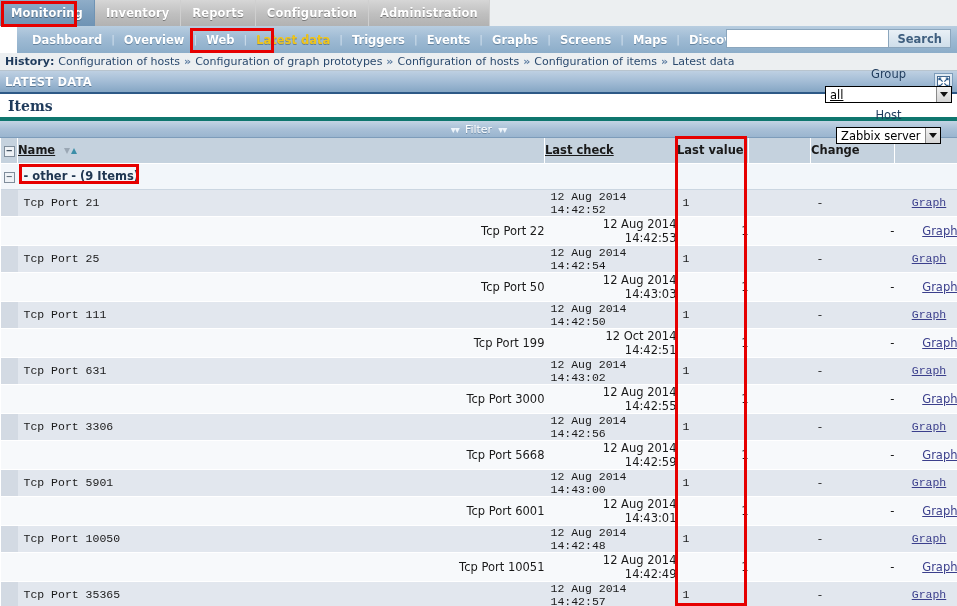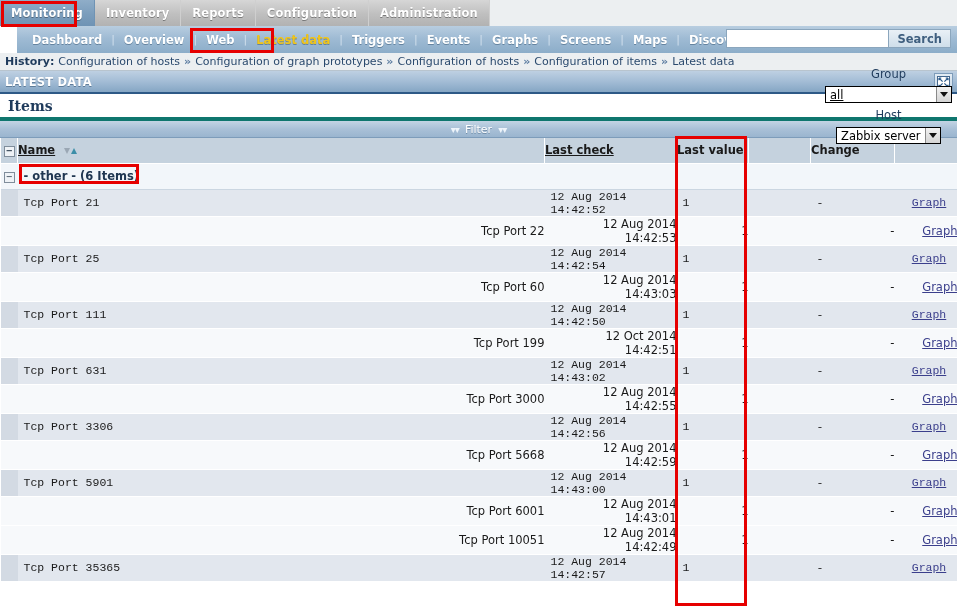--- a/index.html
+++ b/index.html
@@ -394,21 +394,21 @@
         </th>
         <th>Last value</th>
         <th></th>
         <th>Change</th>
         <th></th>
       </tr>
     </thead>
     <tbody id="table-body">
         <tr class="grp">
           <td class="gut"><span class="plusbox">−</span></td>
-          <td><span class="grplabel">- other - (6 Items)</span></td>
+          <td><span class="grplabel">- other - (9 Items)</span></td>
           <td></td>
           <td></td>
           <td></td>
           <td></td>
           <td></td>
         </tr>
         <tr class="row odd">
           <td class="gut"></td>
           <td>Tcp Port 21</td>
           <td>12 Aug 2014 14:42:52</td>
@@ -430,21 +430,21 @@
           <td class="gut"></td>
           <td>Tcp Port 25</td>
           <td>12 Aug 2014 14:42:54</td>
           <td>1</td>
           <td></td>
           <td>-</td>
           <td class="actioncell"><a class="graphlink">Graph</a></td>
         </tr>
         <tr class="row even">
           <td class="gut"></td>
-          <td>Tcp Port 60</td>
+          <td>Tcp Port 50</td>
           <td>12 Aug 2014 14:43:03</td>
           <td>1</td>
           <td></td>
           <td>-</td>
           <td class="actioncell"><a class="graphlink">Graph</a></td>
         </tr>
         <tr class="row odd">
           <td class="gut"></td>
           <td>Tcp Port 111</td>
           <td>12 Aug 2014 14:42:50</td>
@@ -504,20 +504,29 @@
           <td>12 Aug 2014 14:43:00</td>
           <td>1</td>
           <td></td>
           <td>-</td>
           <td class="actioncell"><a class="graphlink">Graph</a></td>
         </tr>
         <tr class="row even">
           <td class="gut"></td>
           <td>Tcp Port 6001</td>
           <td>12 Aug 2014 14:43:01</td>
+          <td>1</td>
+          <td></td>
+          <td>-</td>
+          <td class="actioncell"><a class="graphlink">Graph</a></td>
+        </tr>
+        <tr class="row odd">
+          <td class="gut"></td>
+          <td>Tcp Port 10050</td>
+          <td>12 Aug 2014 14:42:48</td>
           <td>1</td>
           <td></td>
           <td>-</td>
           <td class="actioncell"><a class="graphlink">Graph</a></td>
         </tr>
         <tr class="row even">
           <td class="gut"></td>
           <td>Tcp Port 10051</td>
           <td>12 Aug 2014 14:42:49</td>
           <td>1</td>

